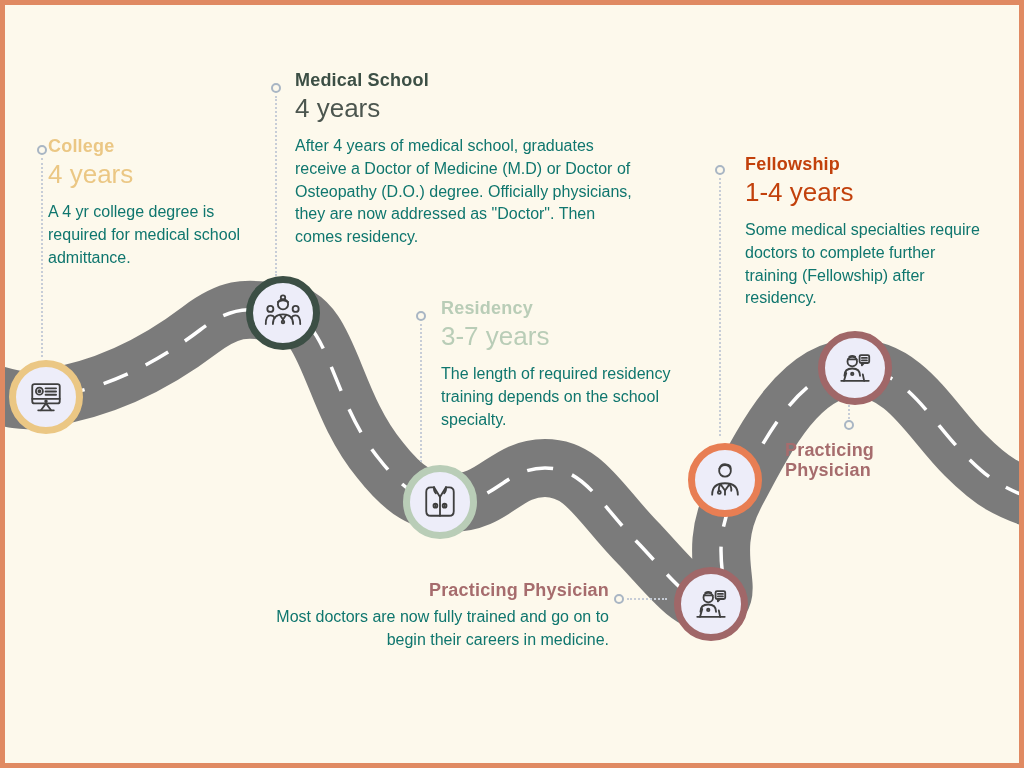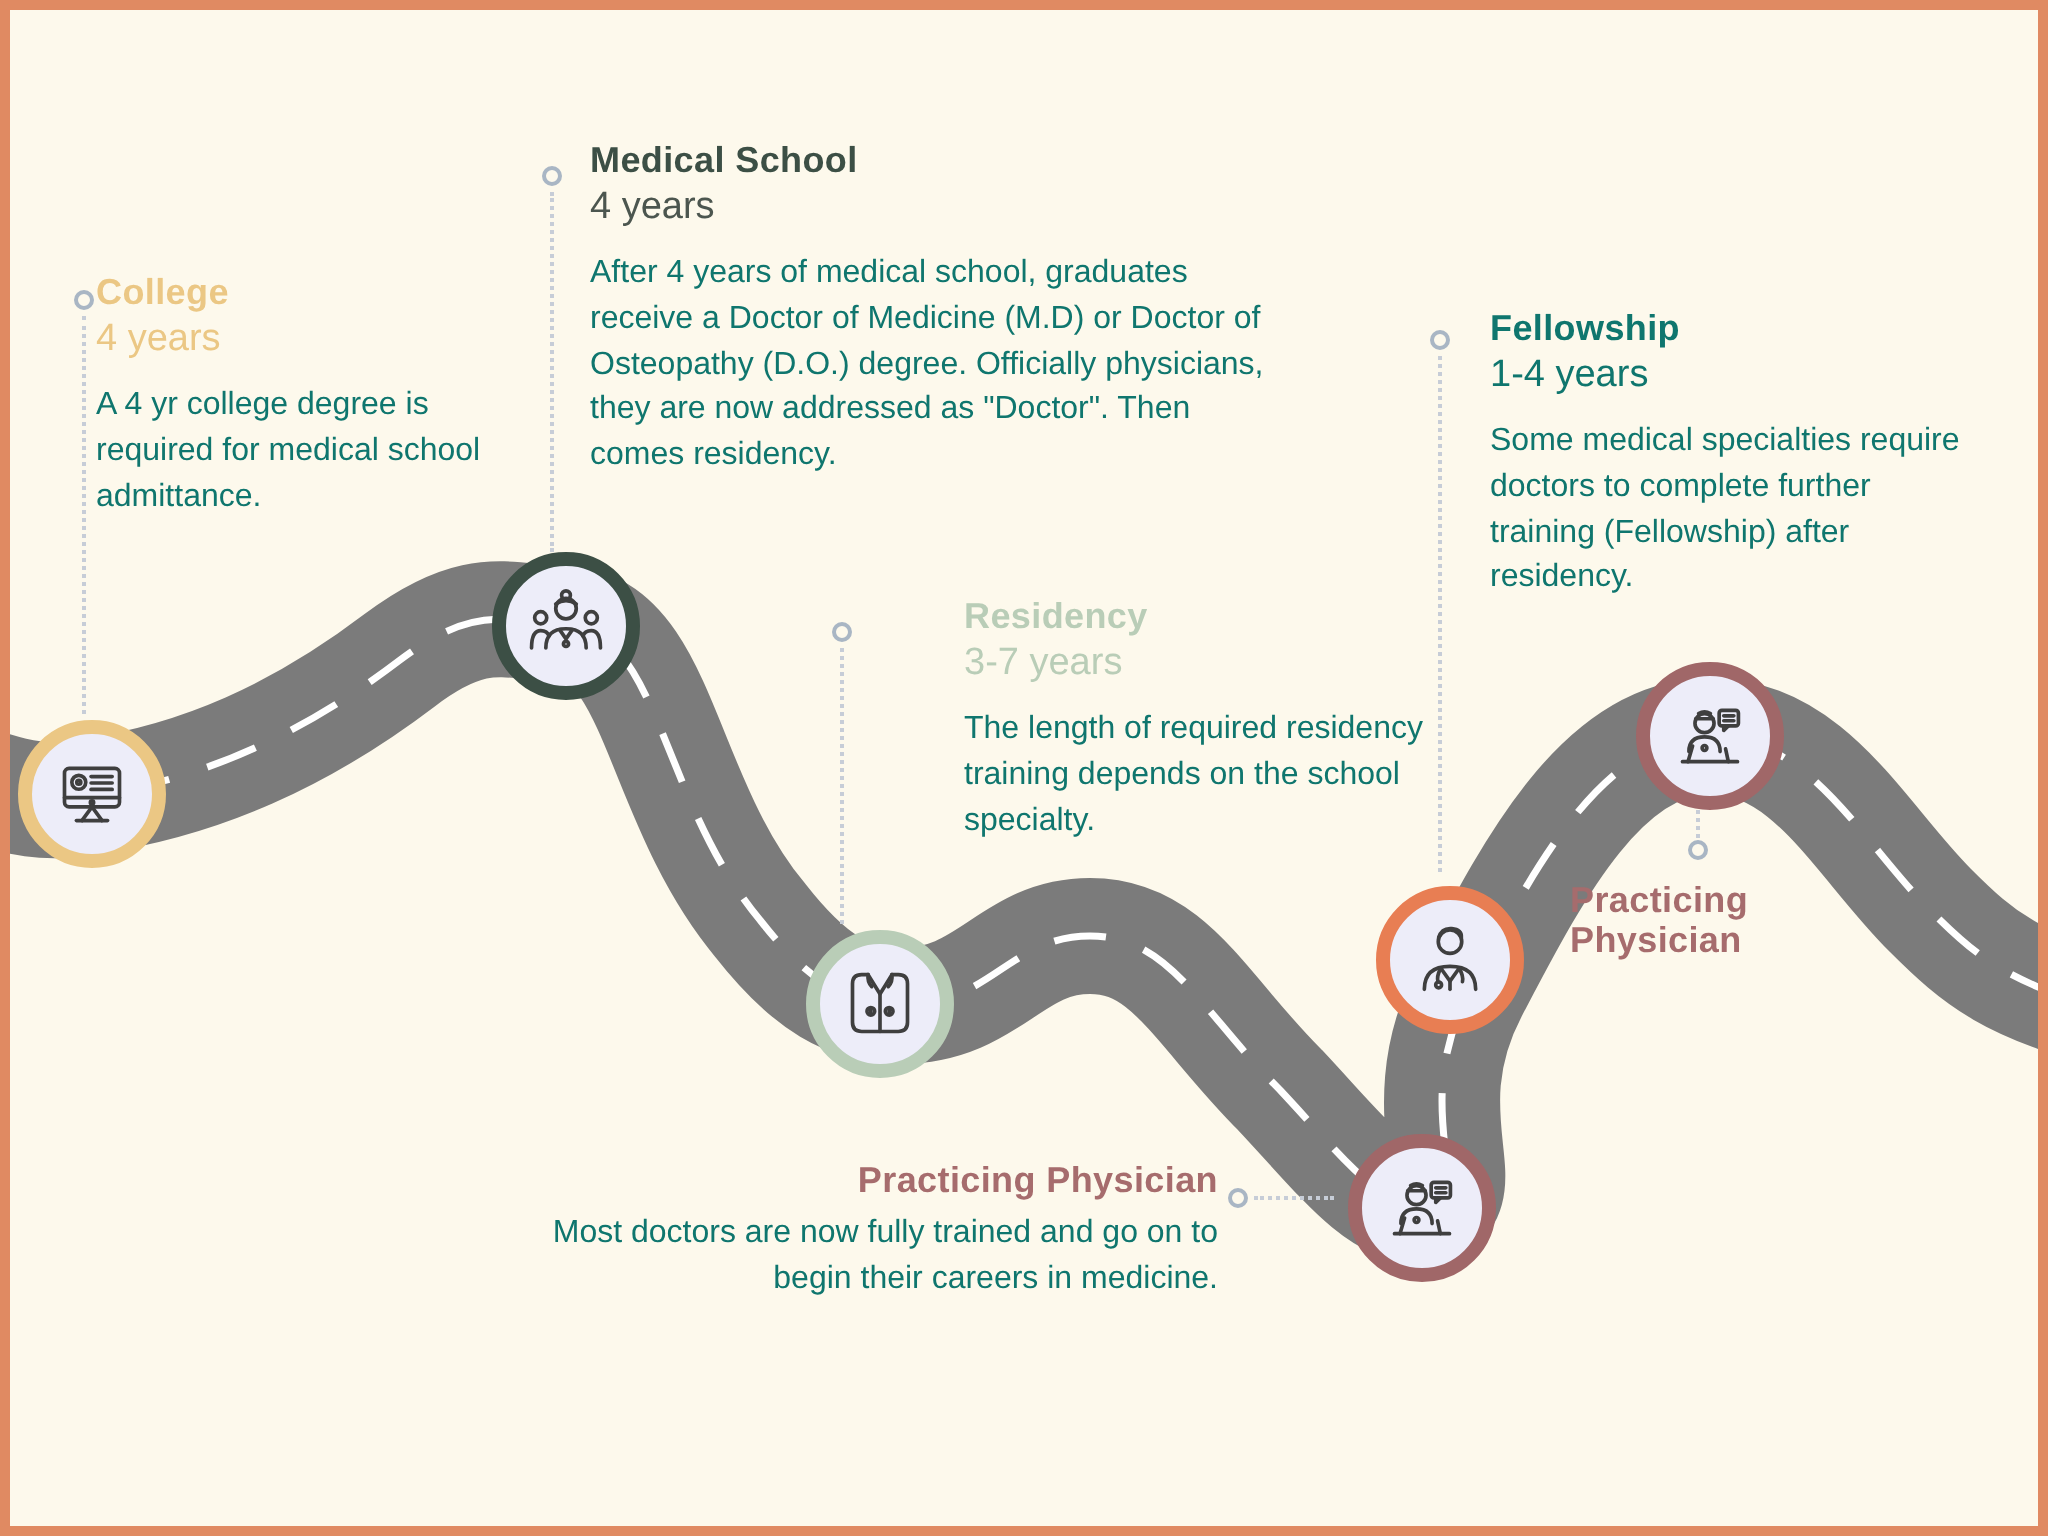--- a/index.html
+++ b/index.html
@@ -7,35 +7,35 @@
     position:relative;width:1024px;height:768px;overflow:hidden;
     background:#FDF9EC;border:5px solid #E08A62;box-sizing:border-box;
     font-family:"Liberation Sans",sans-serif;
   }
   .stage{position:absolute;left:-5px;top:-5px;width:1024px;height:768px;}
   svg.road{position:absolute;left:0;top:0;}
 
   
   .stage-block{position:absolute;z-index:5;}
   .stage-block .title{margin:0;font-size:18px;font-weight:700;letter-spacing:.2px;line-height:1.12;}
-  .stage-block .subtitle{font-size:19px;margin-top:3px;}
+  .stage-block .subtitle{font-size:26px;margin-top:3px;}
   .stage-block .body{margin:11px 0 0 0;font-size:16px;line-height:1.42;color:#0f766e;}
 
   #sec-college{left:48px;top:136px;width:200px;}
   #sec-college .title,#sec-college .subtitle{color:#EBC784;}
 
   #sec-medical-school{left:295px;top:70px;width:342px;}
   #sec-medical-school .title{color:#3C4F45;}
   #sec-medical-school .subtitle{color:#4C564F;}
 
-  #sec-residency{left:441px;top:298px;width:258px;margin-left:41px;}
+  #sec-residency{left:441px;top:298px;width:258px;}
   #sec-residency .title,#sec-residency .subtitle{color:#B9CDB7;}
 
   #sec-fellowship{left:745px;top:154px;width:244px;}
-  #sec-fellowship .title,#sec-fellowship .subtitle{color:#0f766e;}
+  #sec-fellowship .title,#sec-fellowship .subtitle{color:#c2410c;}
 
   #sec-pp-final{left:785px;top:440px;width:222px;}
   #sec-pp-final .title{color:#A66C6D;width:180px;}
 
   #sec-pp-most{left:263px;top:580px;width:346px;text-align:right;}
   #sec-pp-most .title{color:#A66C6D;}
   #sec-pp-most .body{margin-top:6px;}
 
   
   .leader-dot{position:absolute;width:10px;height:10px;border:2px solid #A9B6C4;

